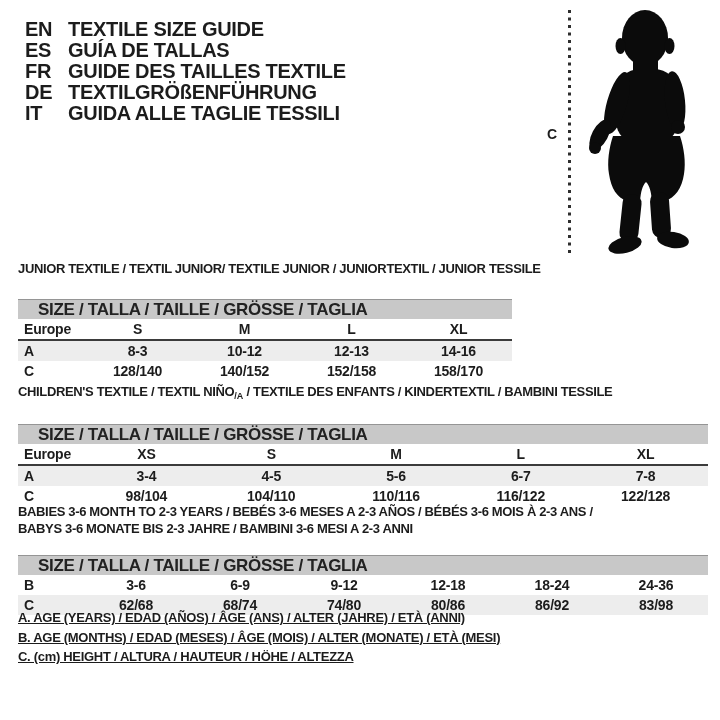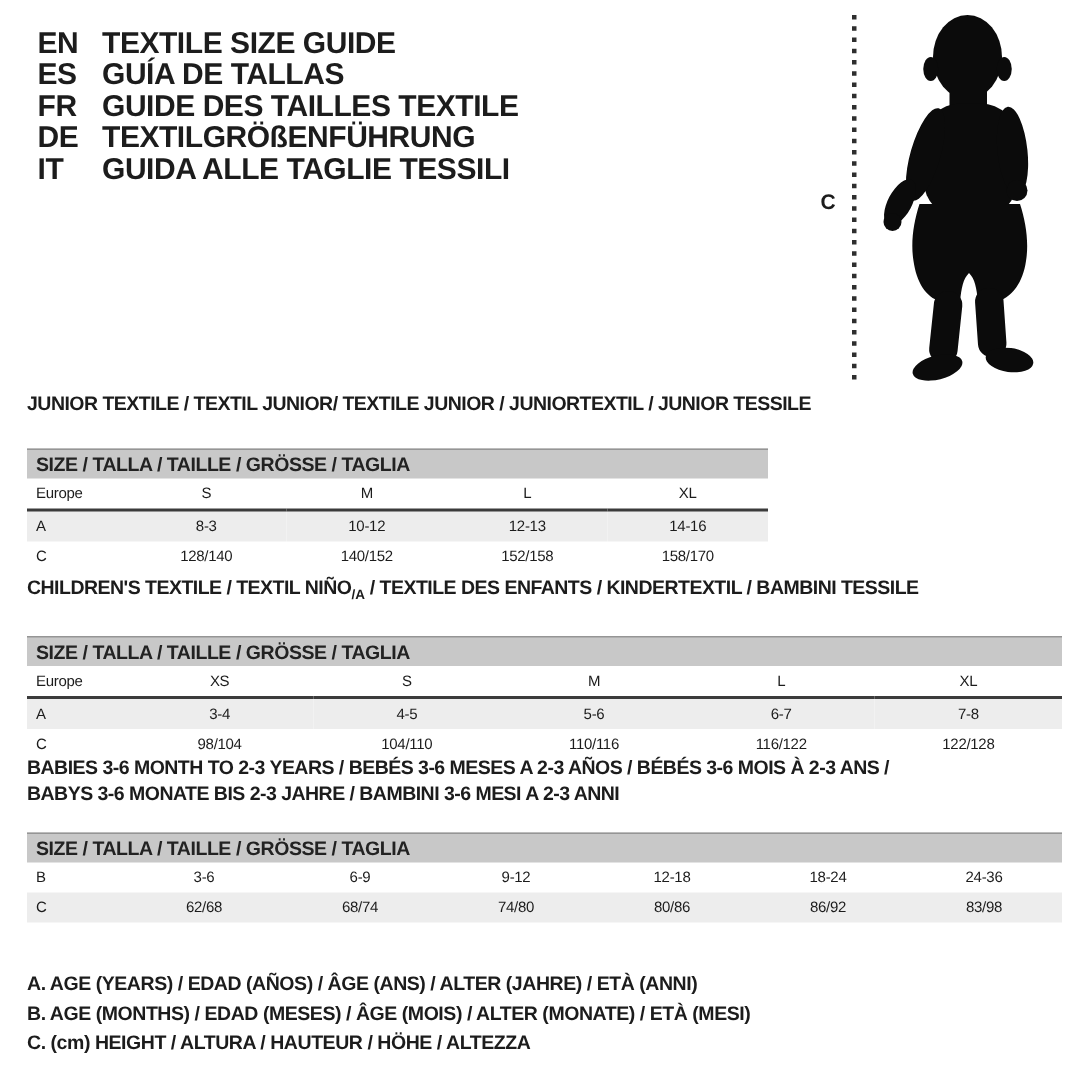--- a/index.html
+++ b/index.html
@@ -21,29 +21,29 @@
   .sec-junior{top:260px;width:494px;}
   .sec-children{top:383px;width:690px;}
   .sec-babies{top:503px;width:690px;}
   .sec-heading{font-size:13px;font-weight:700;letter-spacing:-0.35px;line-height:17px;white-space:nowrap;}
   .sec-junior .sec-heading{margin-bottom:22px;}
   .sec-children .sec-heading{margin-bottom:19px;}
   .sec-babies .sec-heading{margin-bottom:18px;}
   .sub{font-size:9px;vertical-align:-3px;letter-spacing:0;}
   .tbl-header{
     height:19px;line-height:19px;background:#c8c8c8;border-top:1px solid #959595;
-    font-size:13px;font-weight:700;letter-spacing:-0.3px;padding-left:6px;color:#222;
+    font-size:17px;font-weight:700;letter-spacing:-0.3px;padding-left:20px;color:#222;
   }
   table{width:100%;border-collapse:collapse;table-layout:fixed;}
-  td{height:20px;text-align:center;font-size:10px;font-weight:400;letter-spacing:-0.2px;padding:0;}
+  td{height:20px;text-align:center;font-size:14px;font-weight:700;letter-spacing:-0.2px;padding:0;}
   td.label-cell{text-align:left;padding-left:6px;width:60px;}
   tr.row-divider td{border-bottom:2px solid #3b3b3b;}
   tr.shaded{background:#ededed;}
   
-  .footnotes{position:absolute;left:18px;top:646px;}
+  .footnotes{position:absolute;left:18px;top:608px;text-decoration:underline;}
   .footnote{font-size:13px;font-weight:700;letter-spacing:-0.3px;line-height:19.5px;}
 </style>
 </head>
 <body>
 
 <div class="canvas">
 
   <div class="lang-block">
       <div class="lang-row">
         <span class="lang-code">EN</span>

